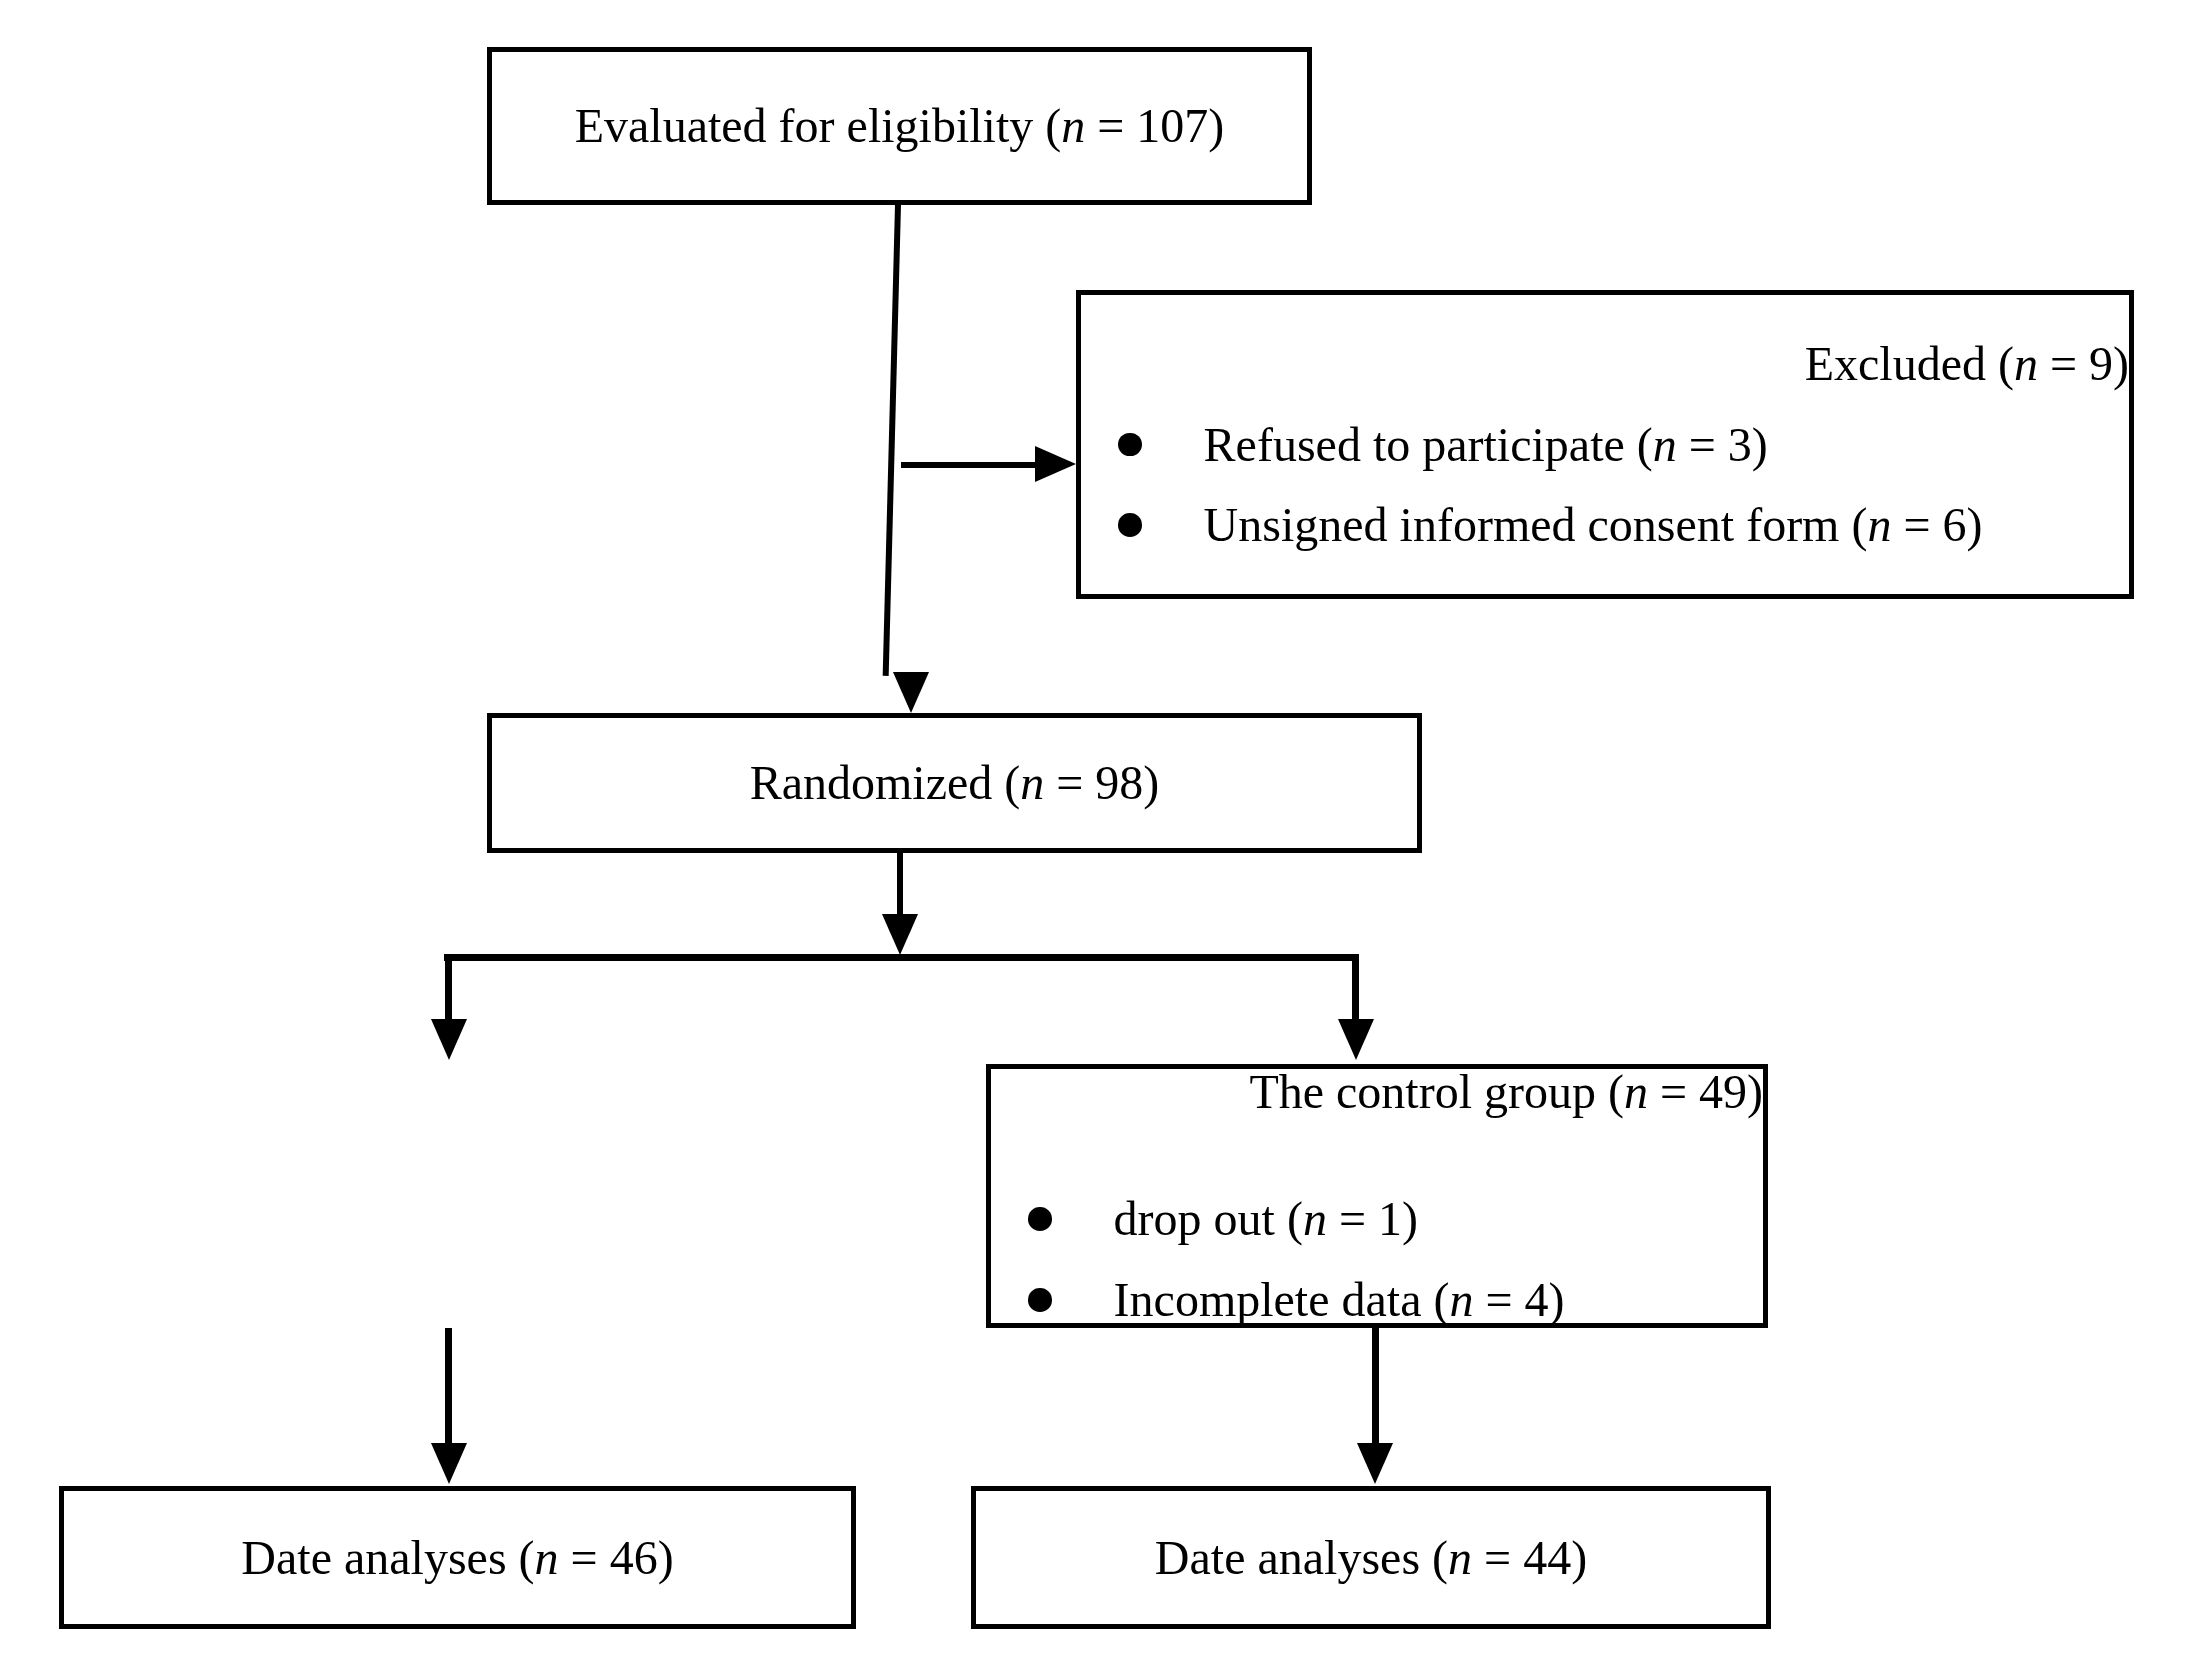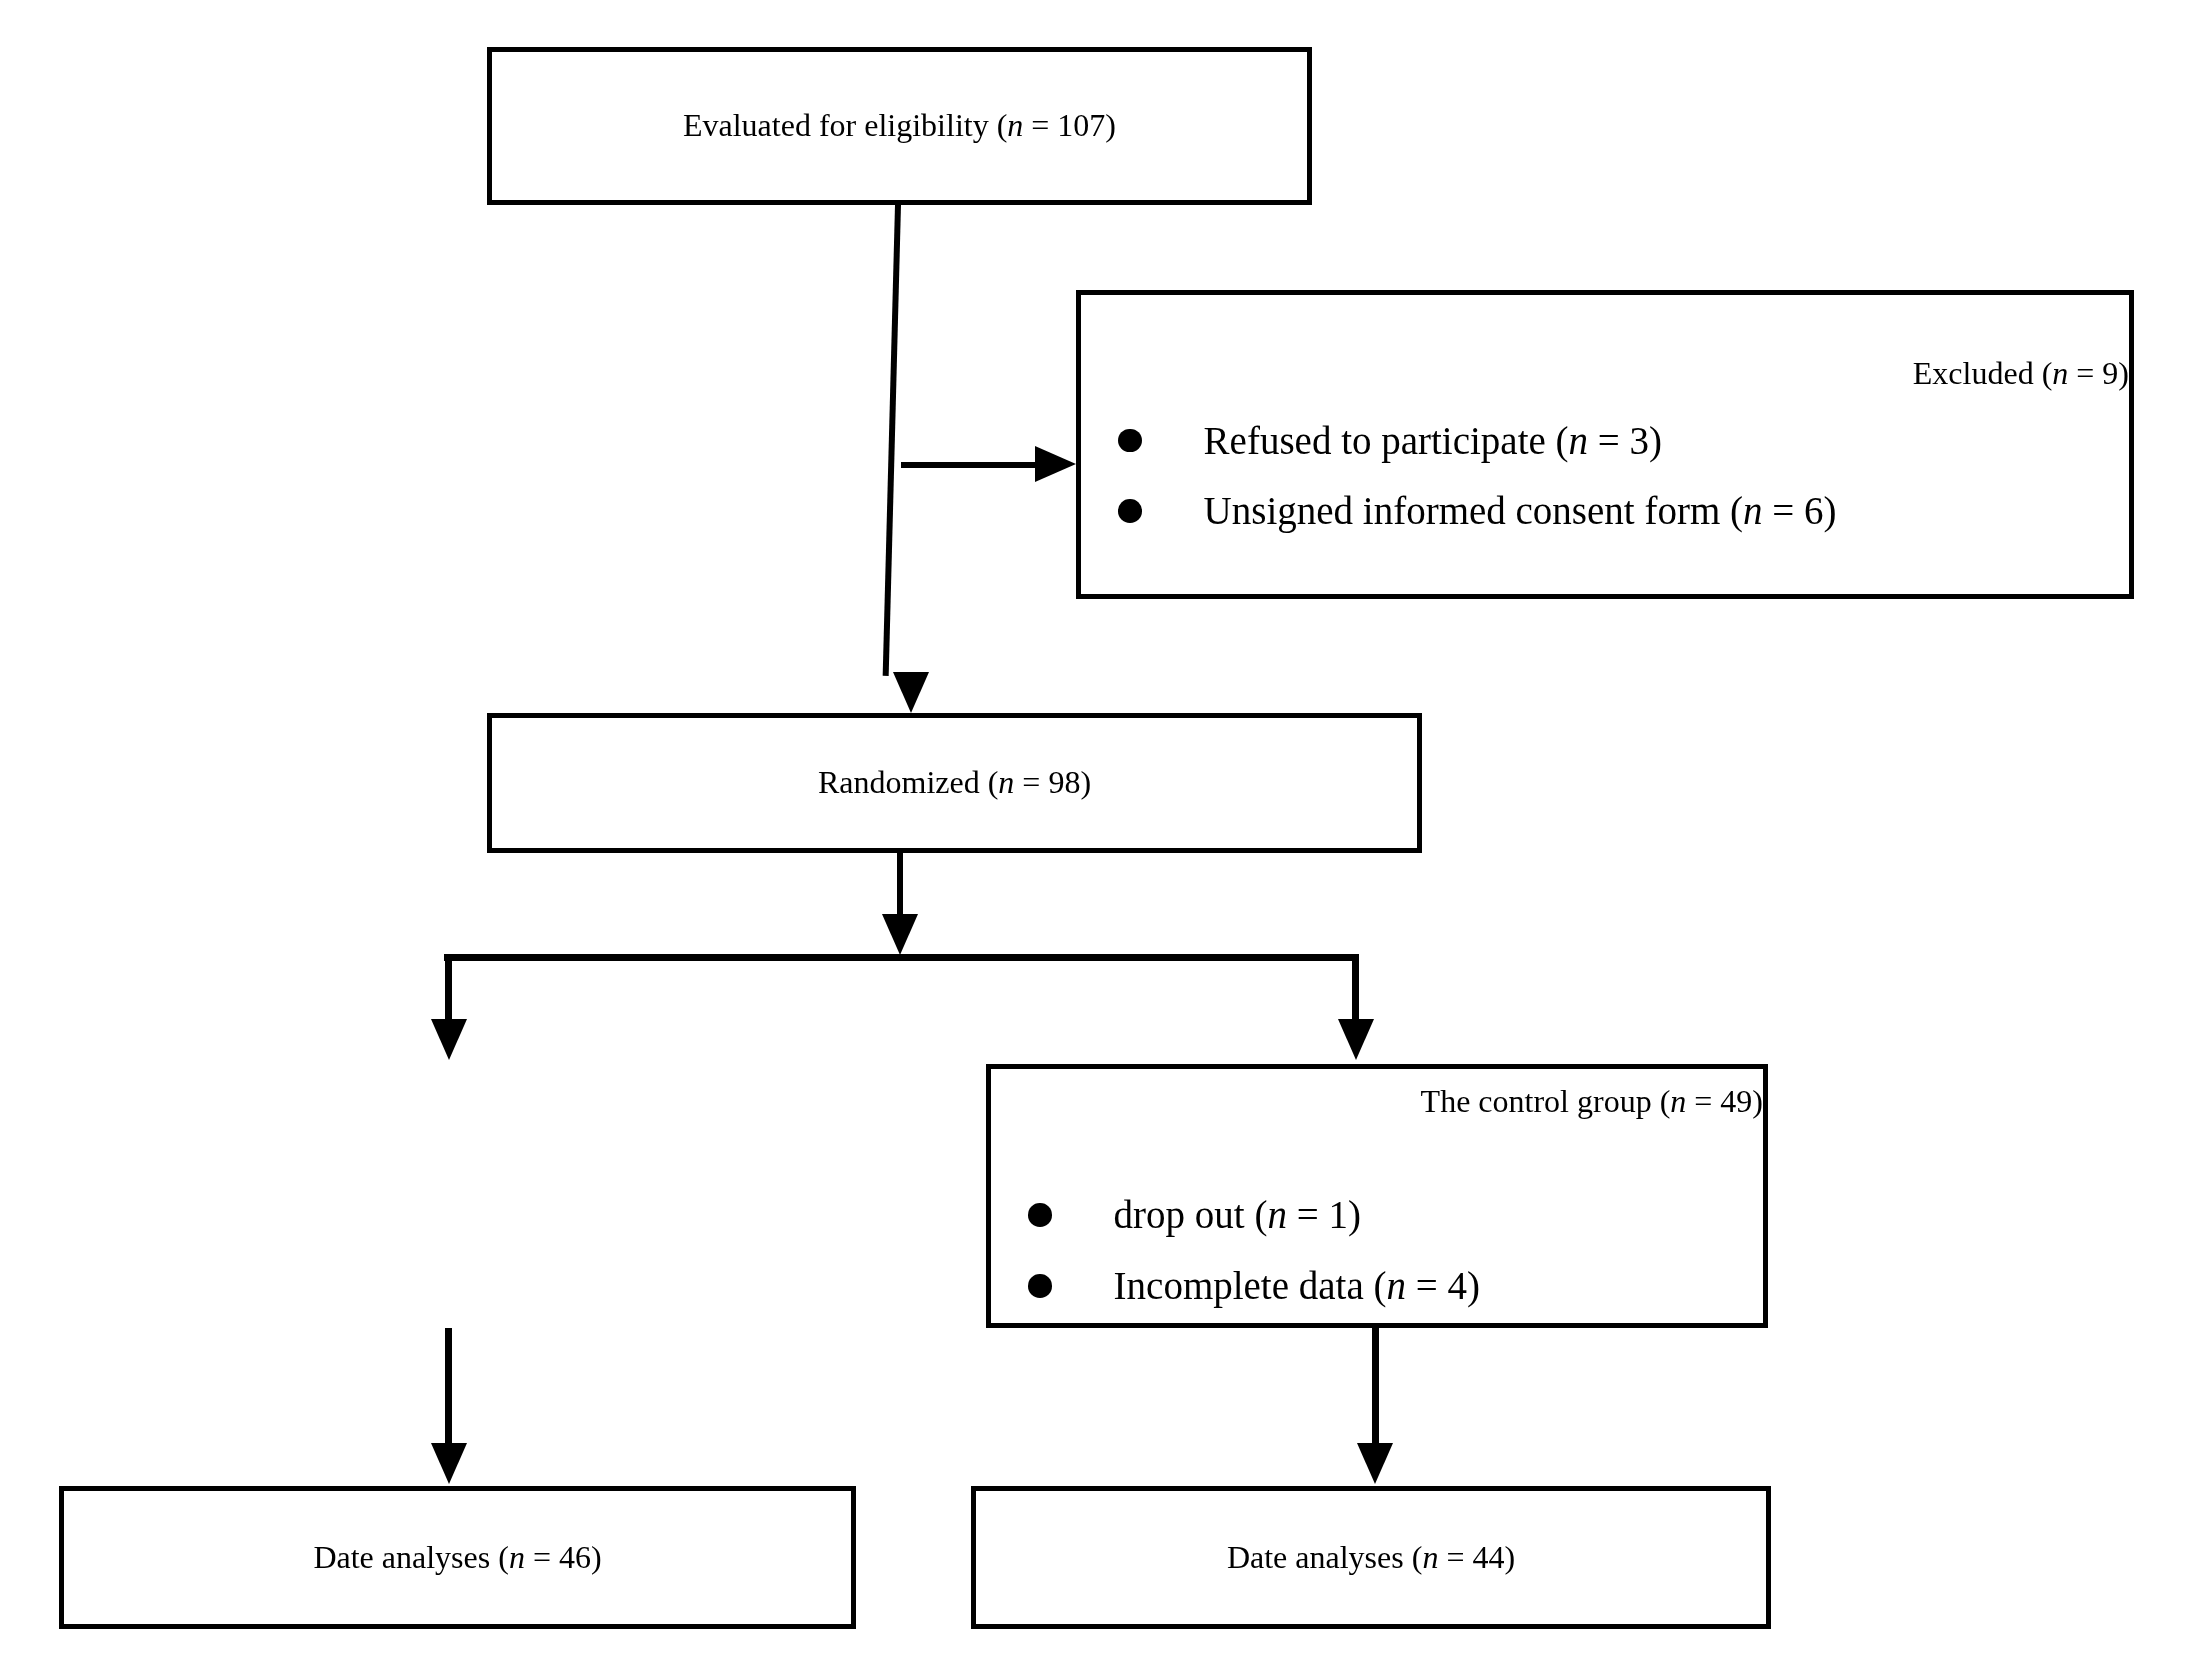--- a/index.html
+++ b/index.html
@@ -25,36 +25,36 @@
     border: 5.6px solid #000000;
     background: #ffffff;
     display: flex;
     flex-direction: column;
     justify-content: center;
   }
   .node.center  { align-items: center; text-align: center; }
   .node.leftal  { align-items: flex-end; text-align: left; }
 
   .node-title {
-    font-size: 32px;
+    font-size: 48px;
     line-height: 1.12;
     white-space: nowrap;
   }
   .node.leftal .node-title { padding-left: 32px; }
 
   .bullets {
     list-style: none;
     margin: 0;
     padding: 0;
     width: 100%;
   }
   .bullet-row {
     display: flex;
     align-items: center;
-    font-size: 39px;
+    font-size: 48px;
     line-height: 1.12;
     white-space: nowrap;
     margin-top: 27px;
   }
   .bullet-dot {
     width: 23.6px;
     height: 23.6px;
     border-radius: 50%;
     background: #000000;
     flex: 0 0 auto;

